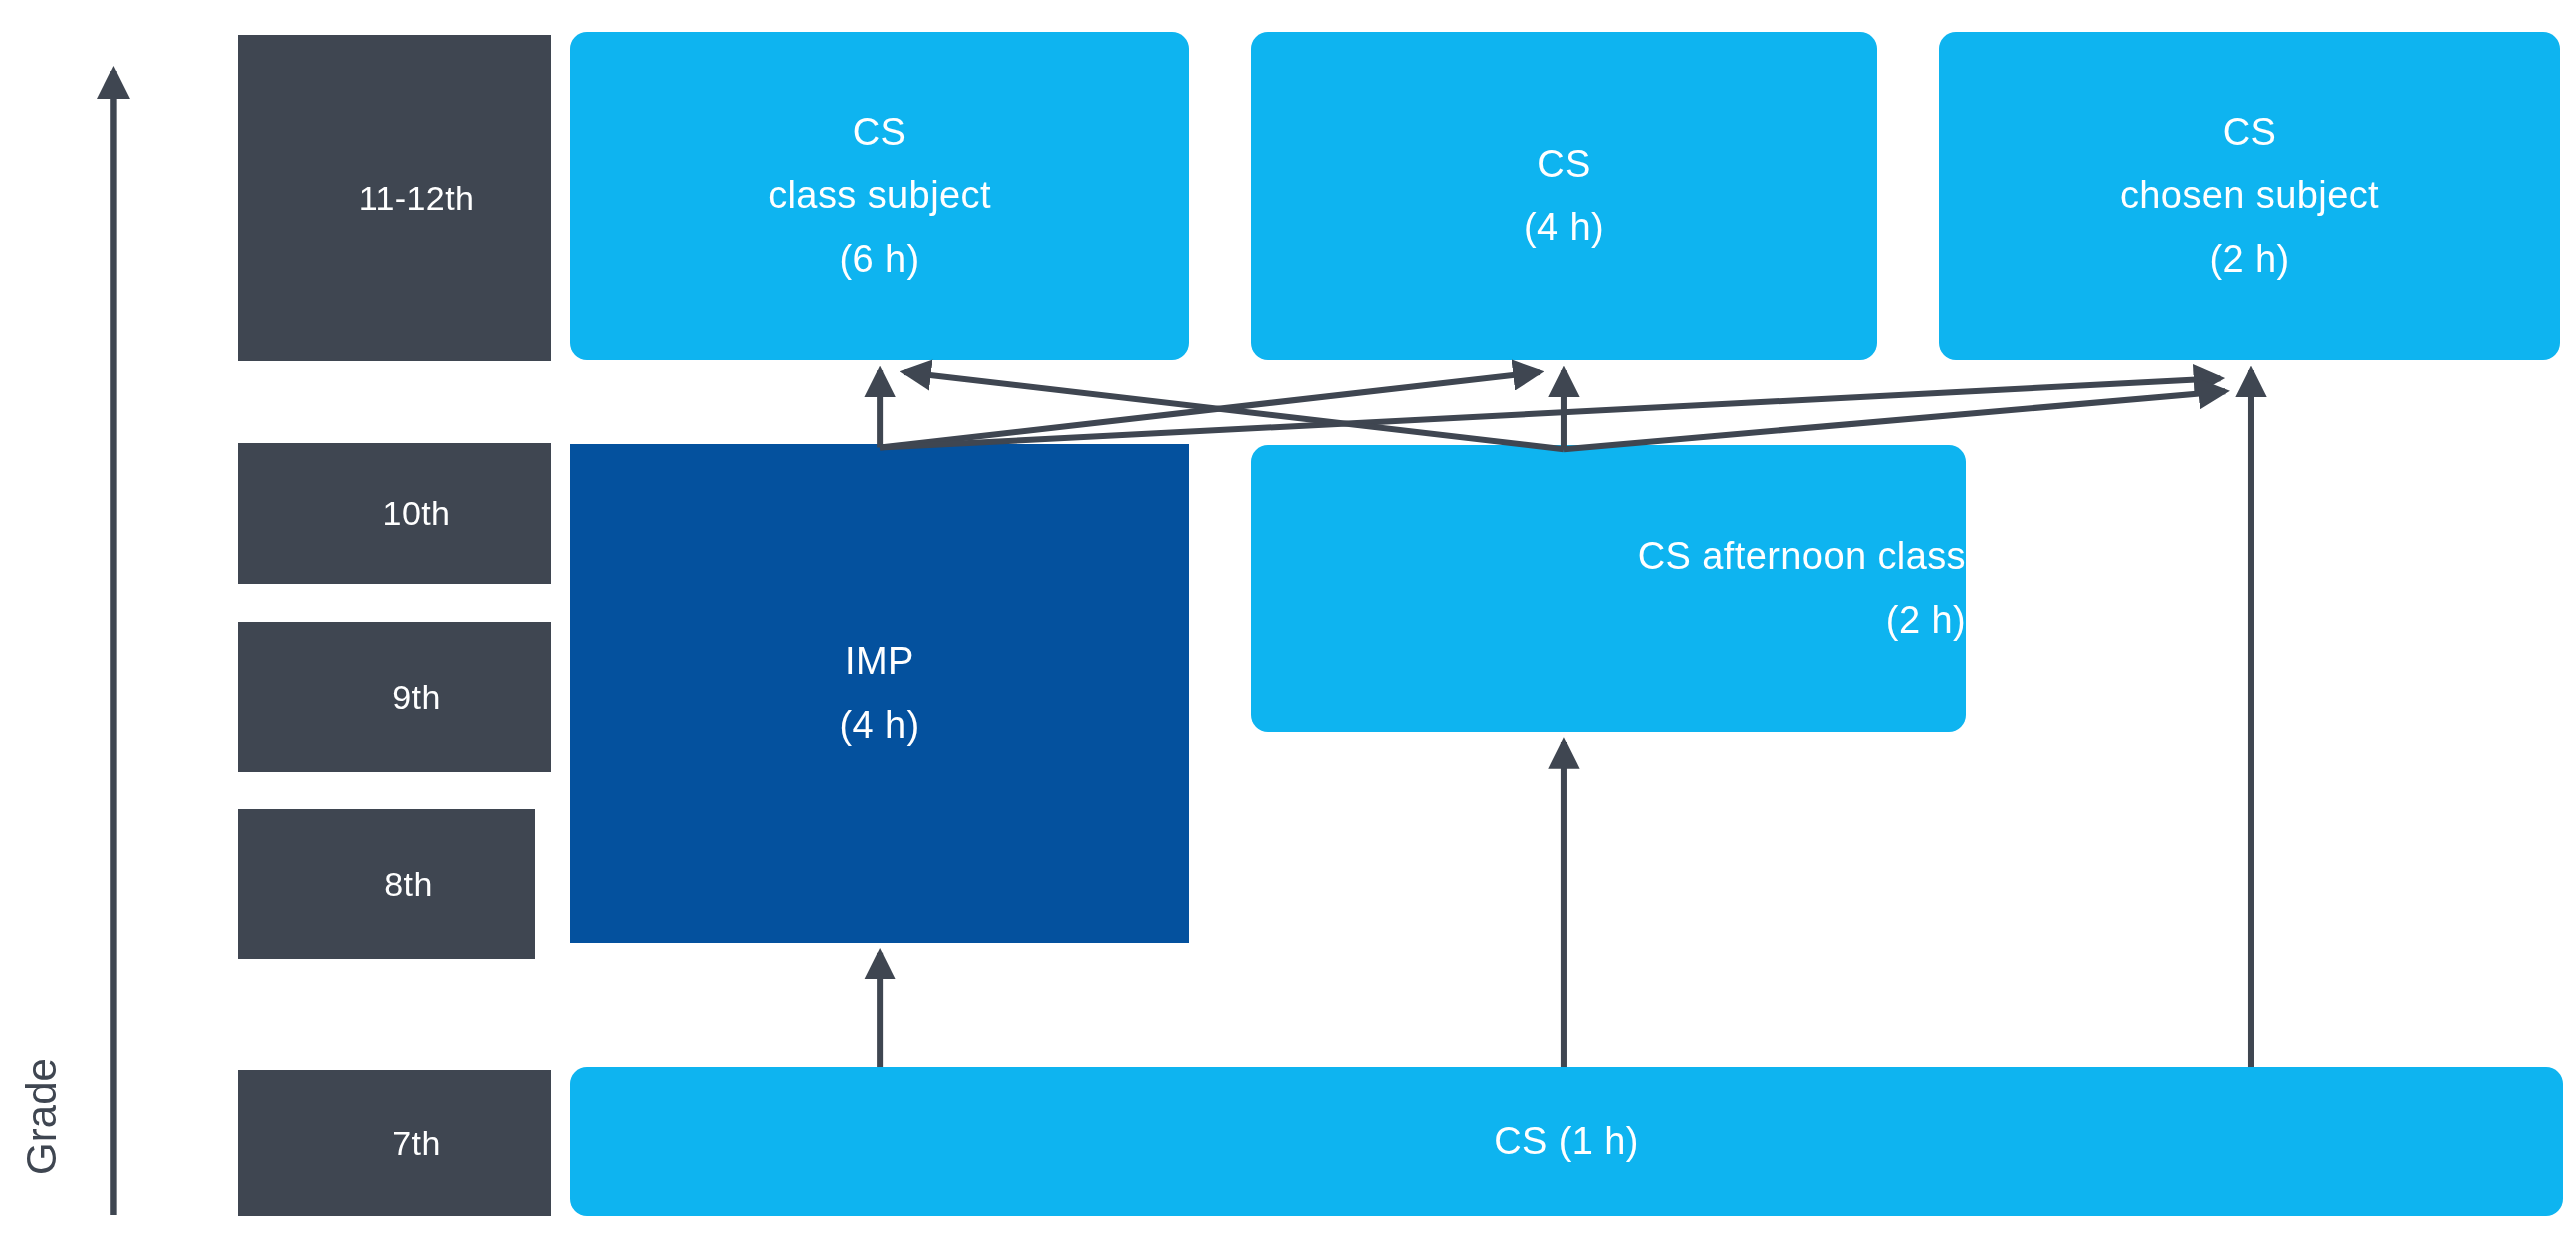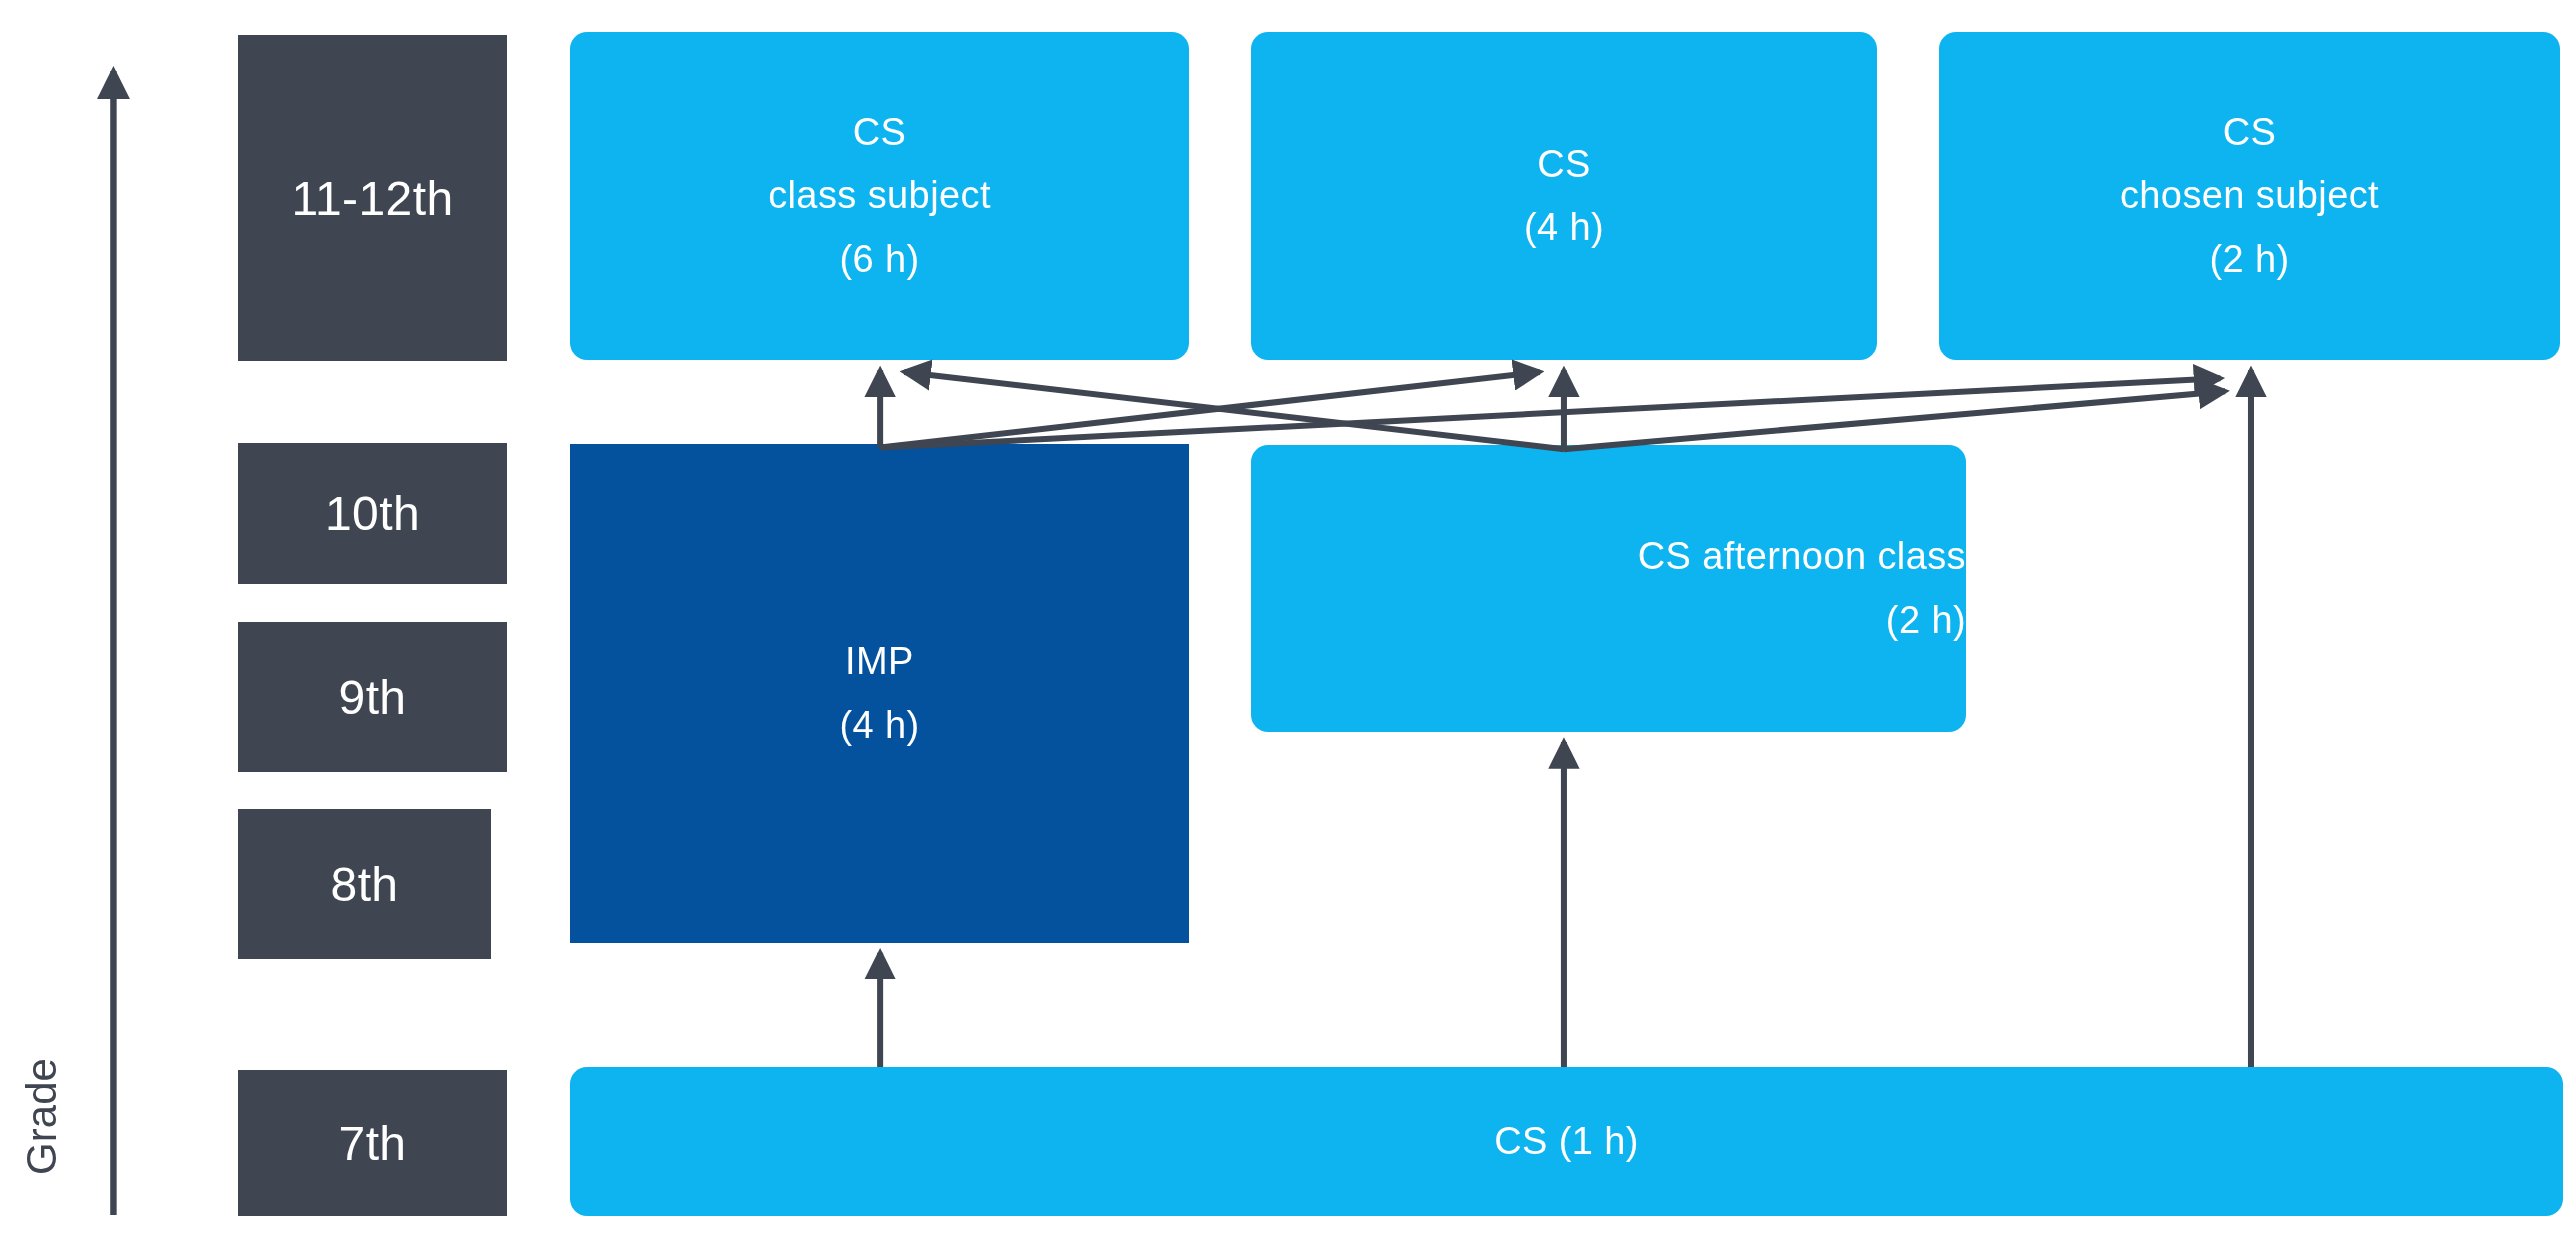--- a/index.html
+++ b/index.html
@@ -33,23 +33,24 @@
   .arrowhead-shape { fill: var(--charcoal, #3f4651); }
 
   
   .gbox {
     position: absolute;
     background: var(--charcoal, #3f4651);
     color: var(--text-on-box, #ffffff);
     display: flex;
     align-items: center;
     justify-content: center;
-    font-size: 48px;
+    font-size: 34px;
     letter-spacing: 0.4px;
     z-index: 2;
+    padding-left: 44px;
   }
   
   .cbox {
     position: absolute;
     color: var(--text-on-box, #ffffff);
     display: flex;
     flex-direction: column;
     align-items: center;
     justify-content: center;
     text-align: center;

